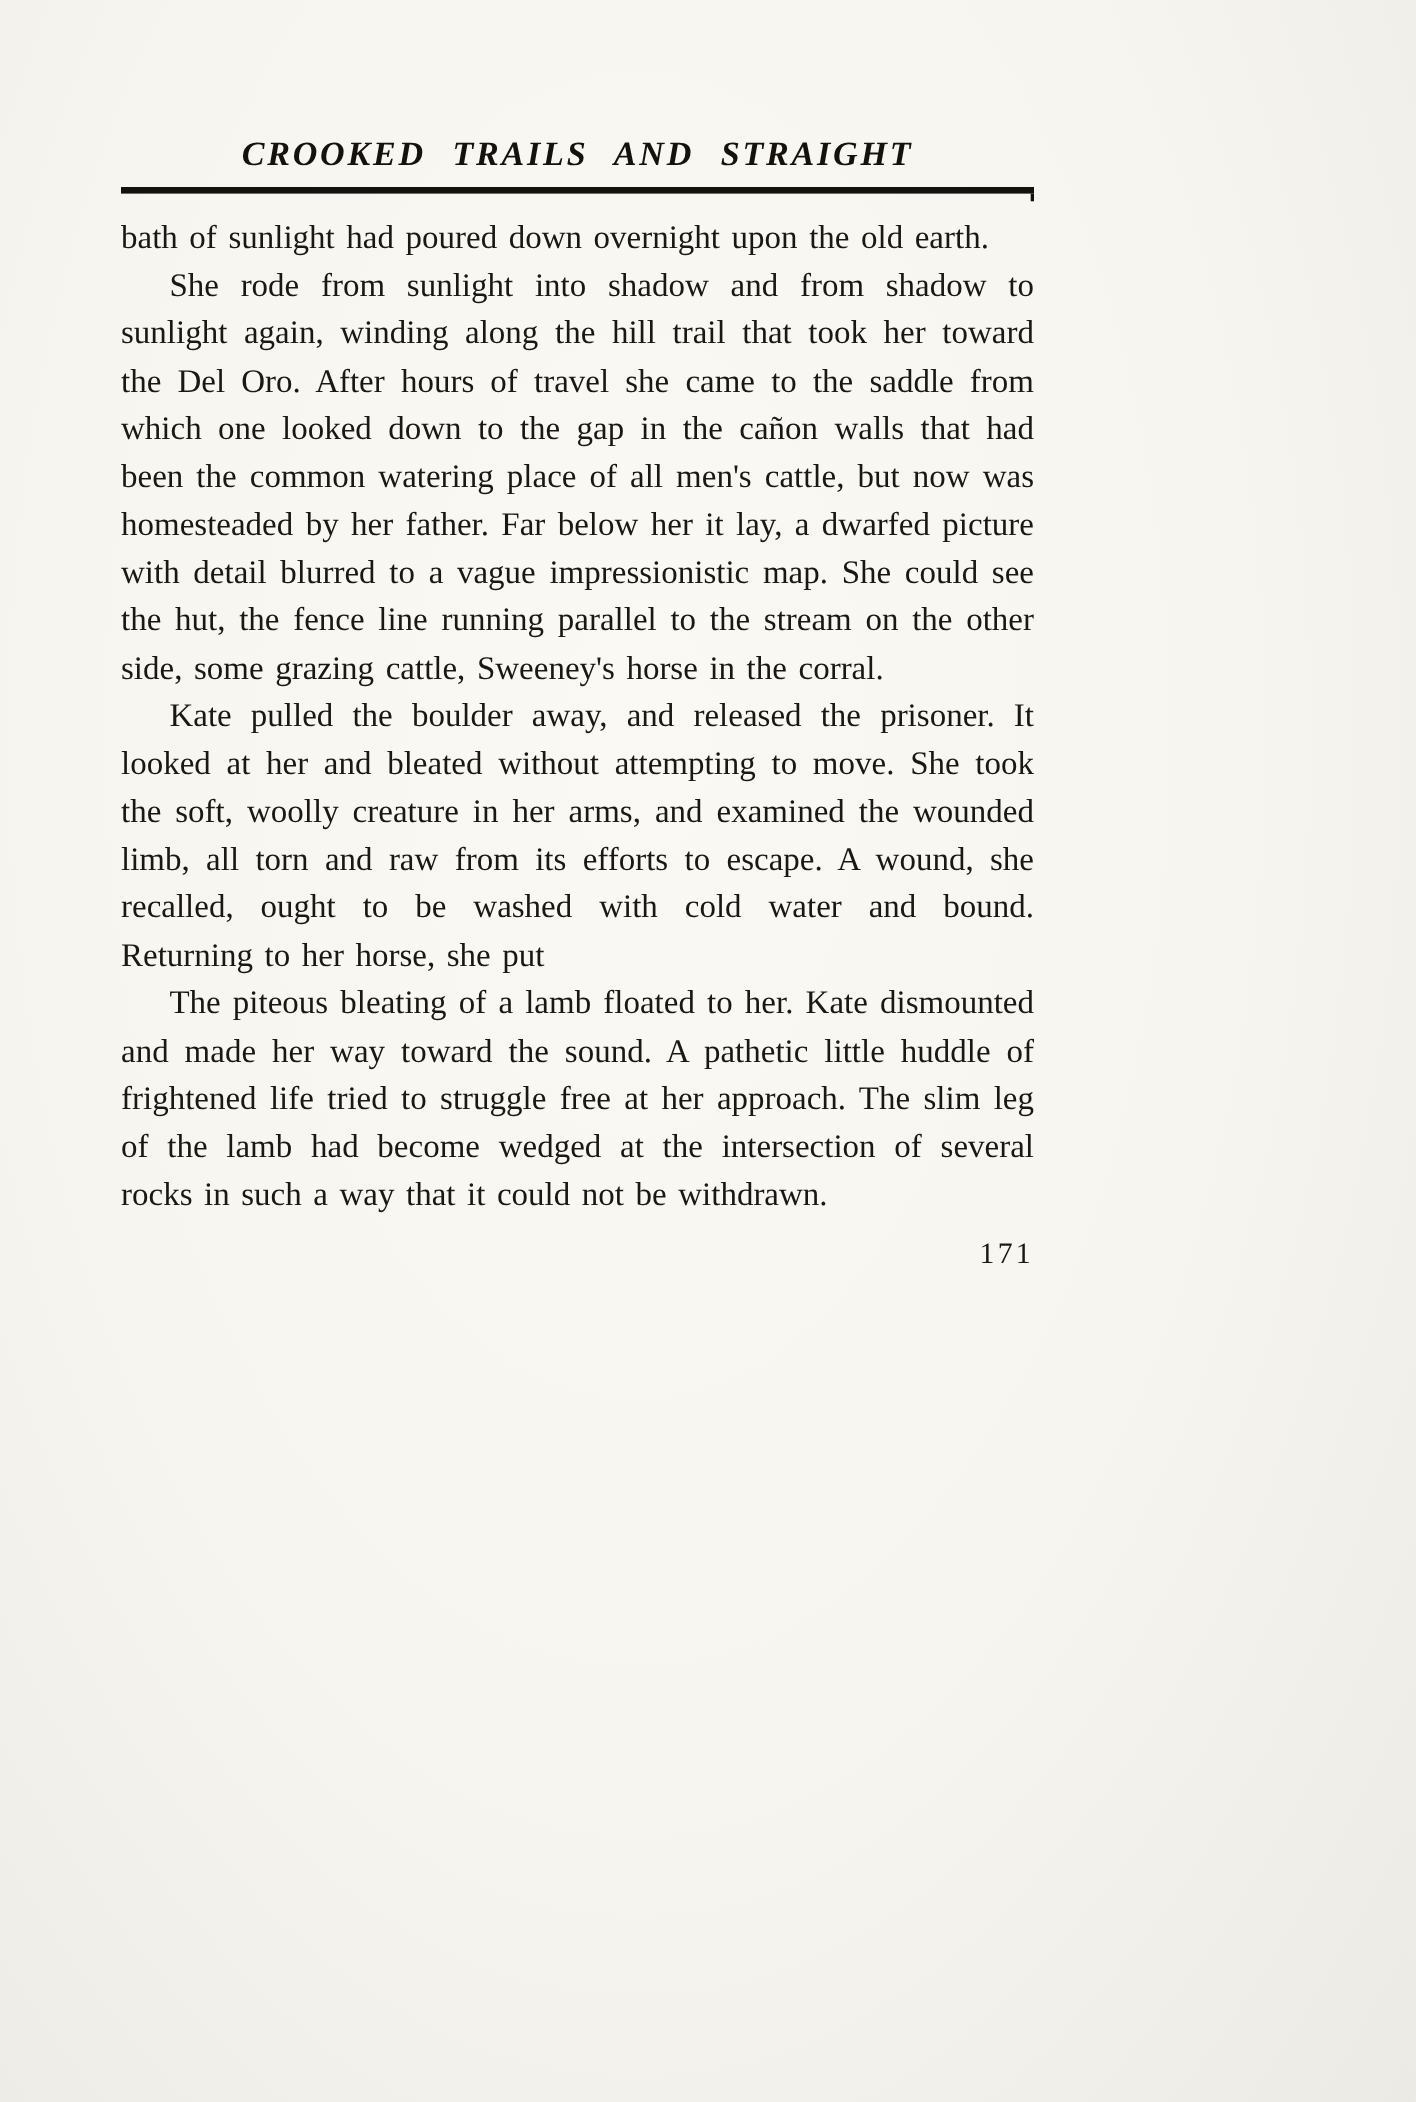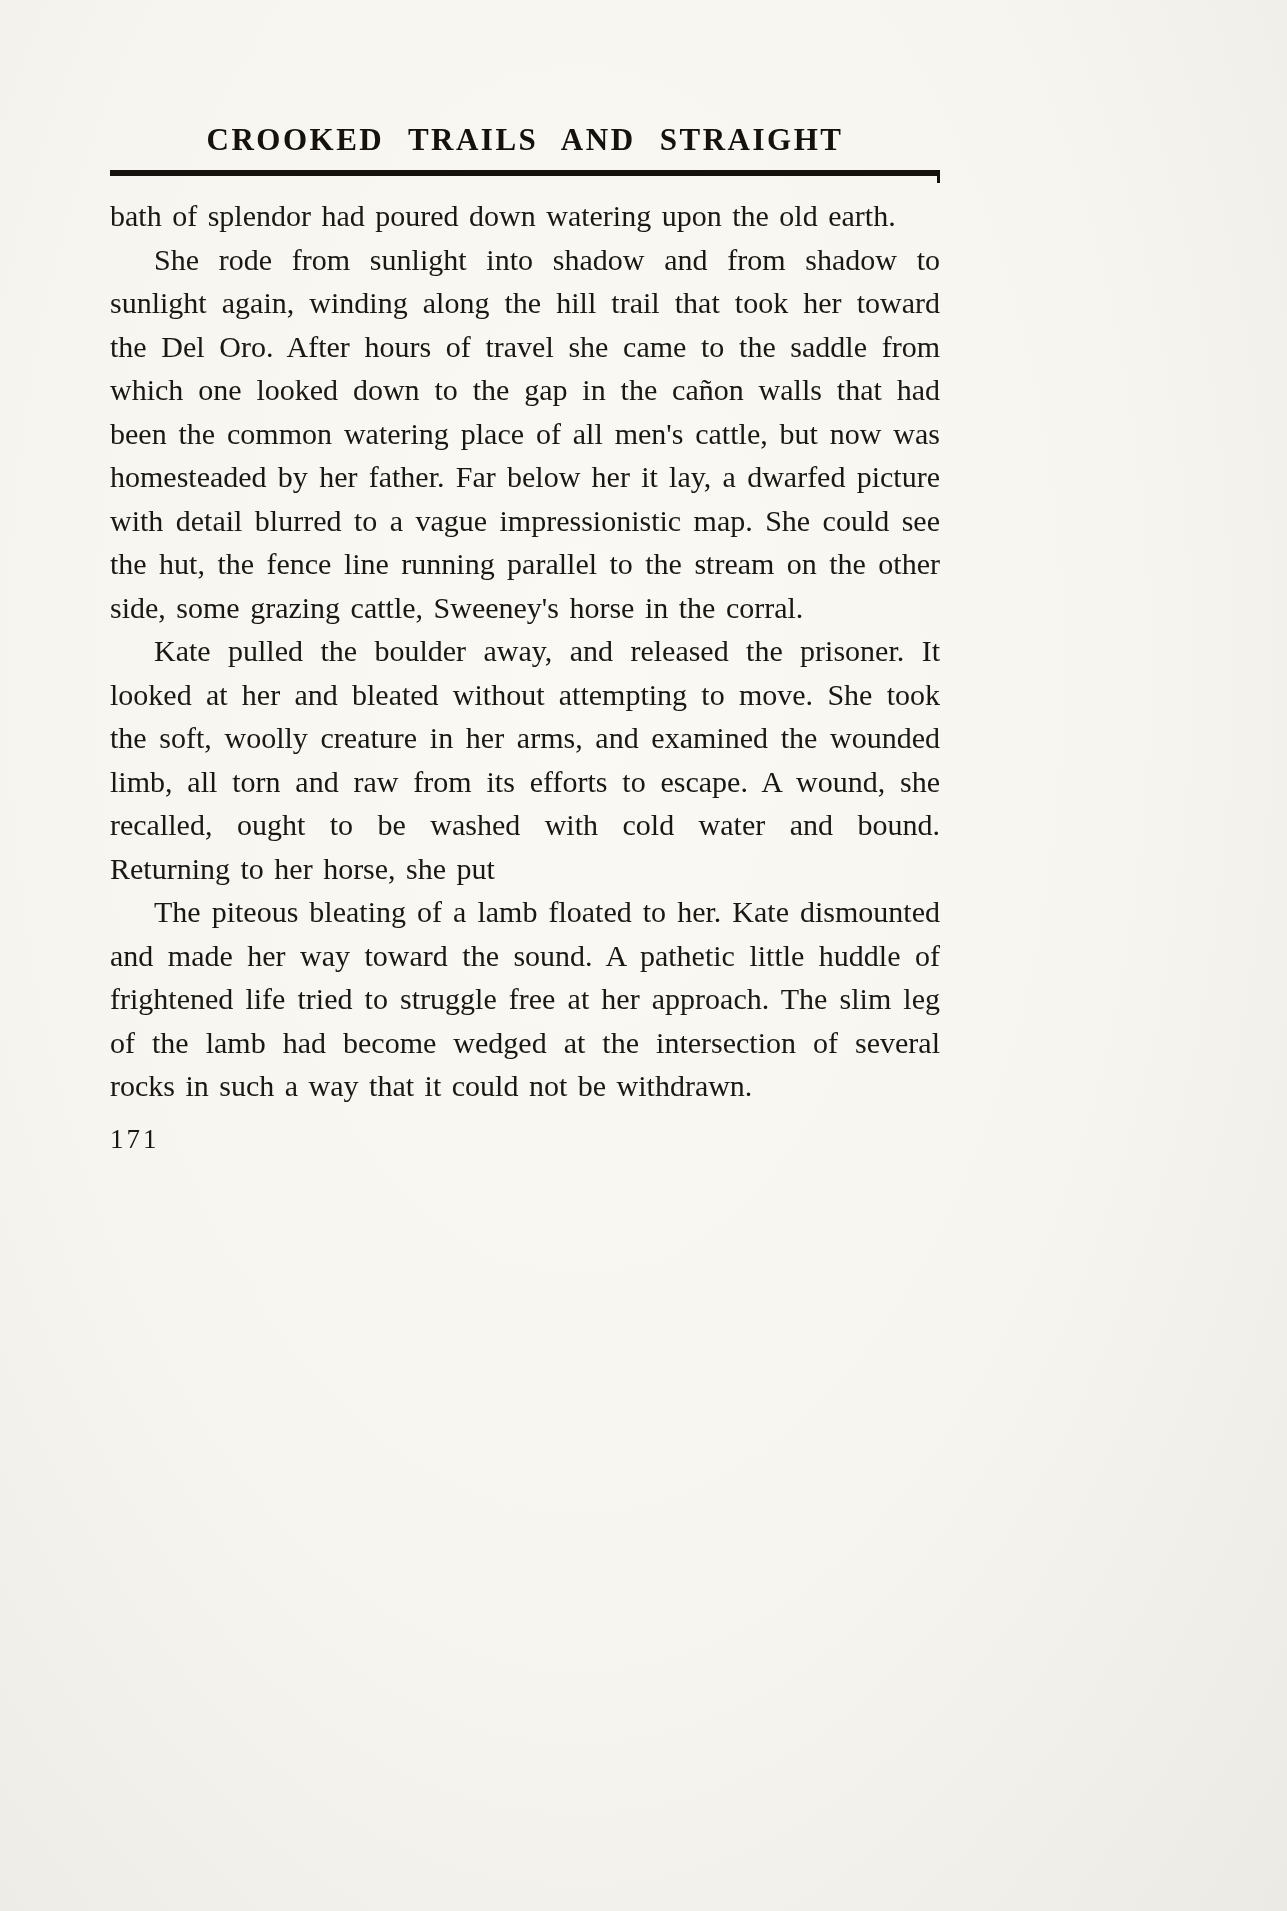--- a/index.html
+++ b/index.html
@@ -25,20 +25,21 @@
   }
   .text-block {
     position: absolute;
     left: 110px;
     top: 122px;
     width: 830px;
   }
   .running-head {
     margin: 0;
     text-align: center;
+    font-style: italic;
     font-weight: bold;
     font-size: 31px;
     letter-spacing: 2.5px;
     word-spacing: 14px;
     color: #15110c;
   }
   .head-rule {
     height: 6px;
     background: #15110c;
     margin: 12px 0 0 0;
@@ -63,38 +64,38 @@
     line-height: 43.5px;
     text-align: justify;
     text-justify: inter-word;
     word-spacing: 3px;
   }
   .body-text p.indent {
     text-indent: 44px;
   }
   .page-number {
     margin-top: 16px;
-    text-align: left;
+    text-align: right;
     font-size: 27px;
     letter-spacing: 3px;
     color: #1b1712;
   }
 </style>
 </head>
 <body>
 
 <div class="page">
   <div class="text-block">
 
     <h1 class="running-head">CROOKED TRAILS AND STRAIGHT</h1>
 
     <div class="head-rule"></div>
 
     <div class="body-text">
-      <p>bath of splendor had poured down watering upon the old earth.</p>
+      <p>bath of sunlight had poured down overnight upon the old earth.</p>
       <p class="indent">She rode from sunlight into shadow and from shadow to sunlight again, winding along the hill trail that took her toward the Del Oro. After hours of travel she came to the saddle from which one looked down to the gap in the cañon walls that had been the common watering place of all men's cattle, but now was homesteaded by her father. Far below her it lay, a dwarfed picture with detail blurred to a vague impressionistic map. She could see the hut, the fence line running parallel to the stream on the other side, some grazing cattle, Sweeney's horse in the corral.</p>
       <p class="indent">Kate pulled the boulder away, and released the prisoner. It looked at her and bleated without attempting to move. She took the soft, woolly creature in her arms, and examined the wounded limb, all torn and raw from its efforts to escape. A wound, she recalled, ought to be washed with cold water and bound. Returning to her horse, she put</p>
       <p class="indent">The piteous bleating of a lamb floated to her. Kate dismounted and made her way toward the sound. A pathetic little huddle of frightened life tried to struggle free at her approach. The slim leg of the lamb had become wedged at the intersection of several rocks in such a way that it could not be withdrawn.</p>
     </div>
 
     <div class="page-number">171</div>
 
   </div>
 </div>
 

